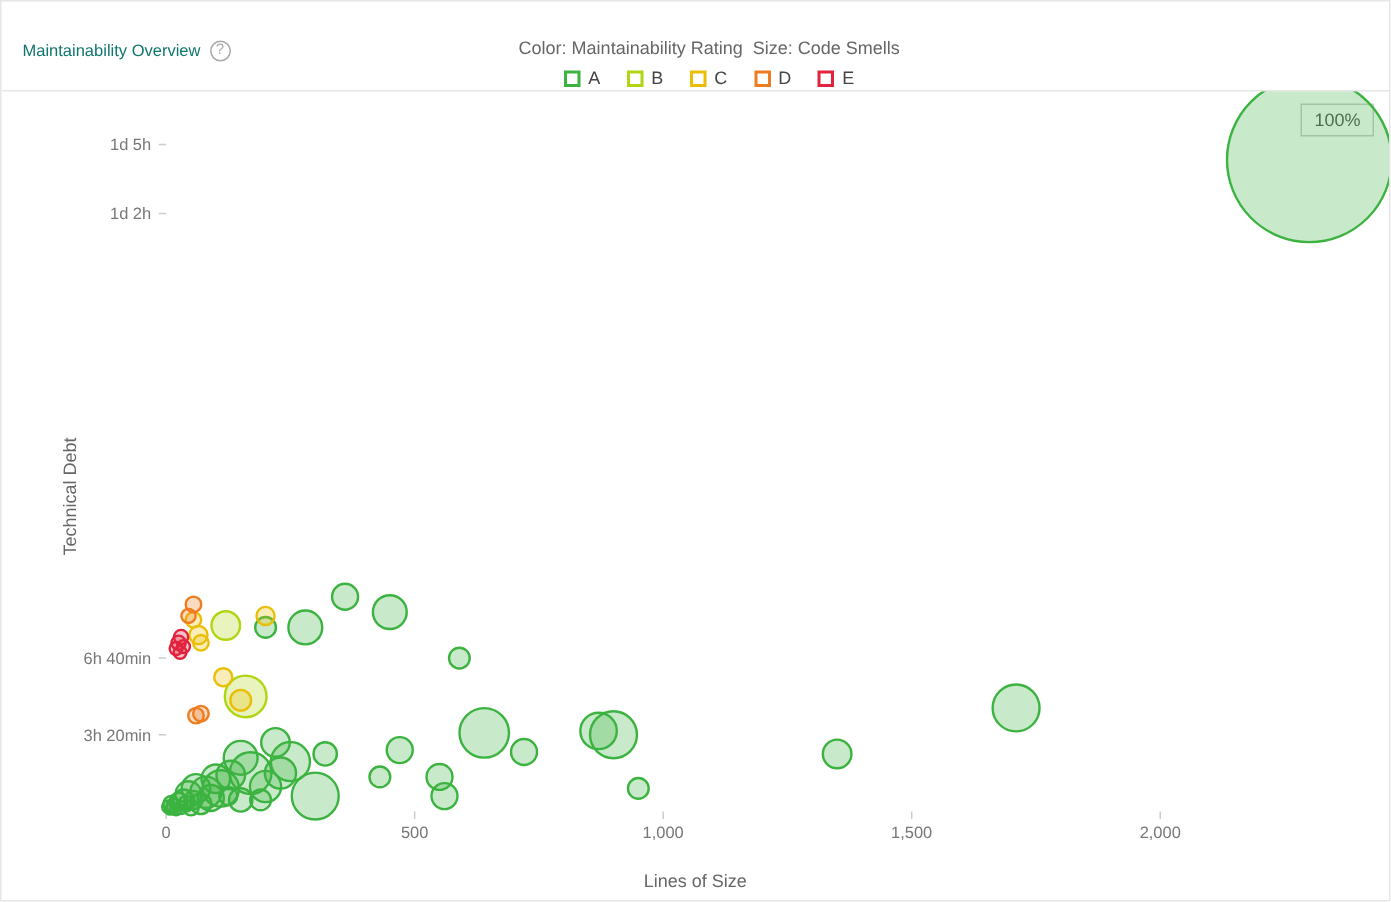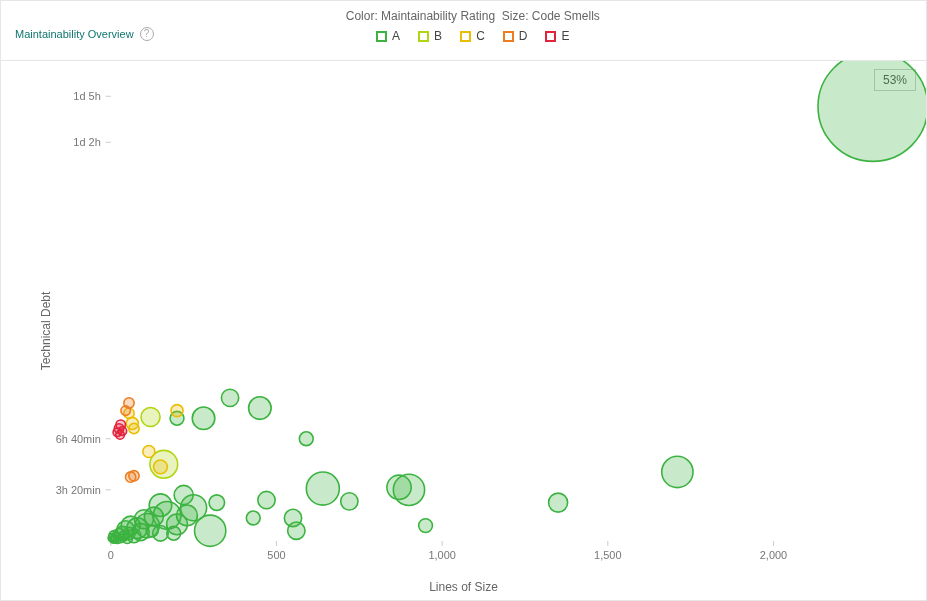--- a/index.html
+++ b/index.html
@@ -42,21 +42,21 @@
     border: 1px solid #aaa;
     border-radius: 50%;
     display: inline-flex;
     align-items: center;
     justify-content: center;
     font-size: 10px;
     color: #aaa;
     line-height: 1;
   }
   .legend {
-    margin: 0 auto;
+    margin: 16px auto;
     text-align: center;
   }
   .legend-desc {
     font-size: 12px;
     color: #666;
     margin-bottom: 6px;
   }
   .legend-items {
     display: flex;
     gap: 18px;
@@ -156,21 +156,21 @@
           <div class="legend-item">
             <span class="swatch" style="border-color: rgb(226, 35, 61);"></span>
             <span>E</span>
           </div>
         </div>
     </div>
     <div style="width:120px"></div>
   </div>
 
   <div class="plot-area">
-    <div class="badge-100">53%</div>
+    <div class="badge-100">100%</div>
     <div class="ylabel">Technical Debt</div>
     <div class="xlabel">Lines of Size</div>
     <svg class="chart-svg" id="chart-svg" viewBox="0 0 927 541">
         <line x1="110" y1="481" x2="110" y2="486" class="tick-line"></line>
         <text x="110" y="499" text-anchor="middle" class="tick-text">0</text>
         <line x1="276.0416666666667" y1="481" x2="276.0416666666667" y2="486" class="tick-line"></line>
         <text x="276.0416666666667" y="499" text-anchor="middle" class="tick-text">500</text>
         <line x1="442.08333333333337" y1="481" x2="442.08333333333337" y2="486" class="tick-line"></line>
         <text x="442.08333333333337" y="499" text-anchor="middle" class="tick-text">1,000</text>
         <line x1="608.125" y1="481" x2="608.125" y2="486" class="tick-line"></line>

